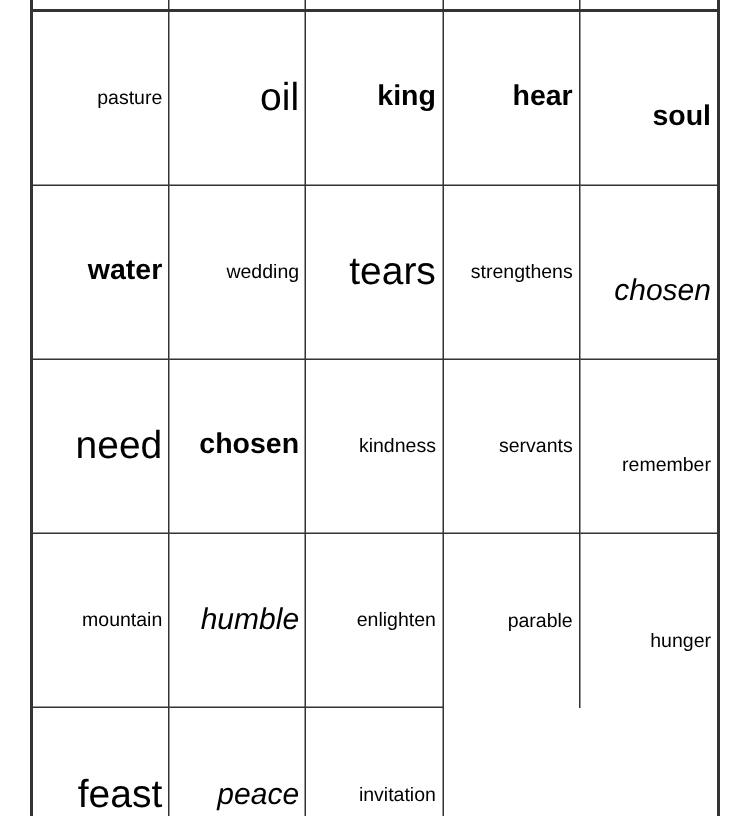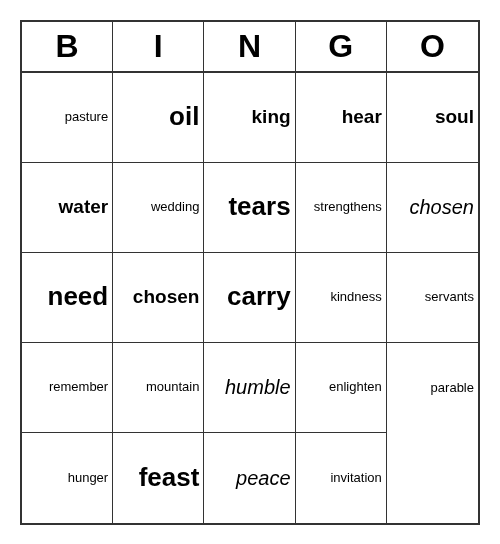--- a/index.html
+++ b/index.html
@@ -53,33 +53,34 @@
       display: flex;
       align-items: center;
       justify-content: flex-end;
       text-align: center;
       padding: 4px;
       min-height: 90px;
     }
 
     .bingo-cell:nth-child(5n) {
       border-right: none;
+      margin-top: 26px;
     }
 
     .bingo-cell:nth-last-child(-n+5) {
       border-bottom: none;
     }
 
     .cell-text {
       line-height: 1.2;
     }
 
     .size-xl {
       font-size: 26px;
-      font-weight: bold;
+      font-weight: normal;
     }
 
     .size-lg {
       font-size: 19px;
       font-weight: bold;
     }
 
     .size-md {
       font-size: 20px;
       font-style: italic;
@@ -131,23 +132,20 @@
       <div class="bingo-cell">
         <span class="cell-text size-md">chosen</span>
       </div>
       <div class="bingo-cell">
         <span class="cell-text size-xl">need</span>
       </div>
       <div class="bingo-cell">
         <span class="cell-text size-lg">chosen</span>
       </div>
       <div class="bingo-cell">
-        <span class="cell-text size-xl">carry</span>
-      </div>
-      <div class="bingo-cell">
         <span class="cell-text size-sm">kindness</span>
       </div>
       <div class="bingo-cell">
         <span class="cell-text size-sm">servants</span>
       </div>
       <div class="bingo-cell">
         <span class="cell-text size-sm">remember</span>
       </div>
       <div class="bingo-cell">
         <span class="cell-text size-sm">mountain</span>

